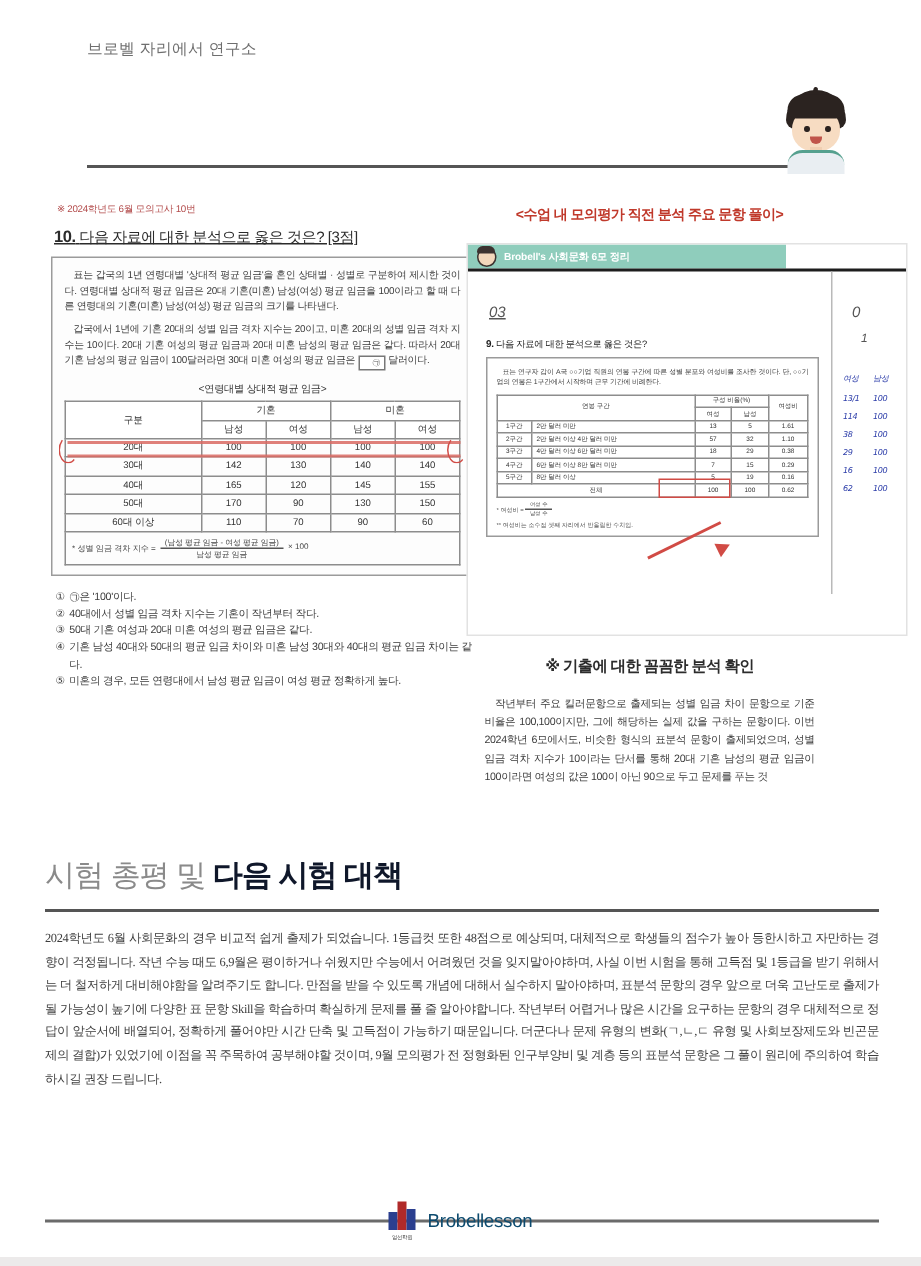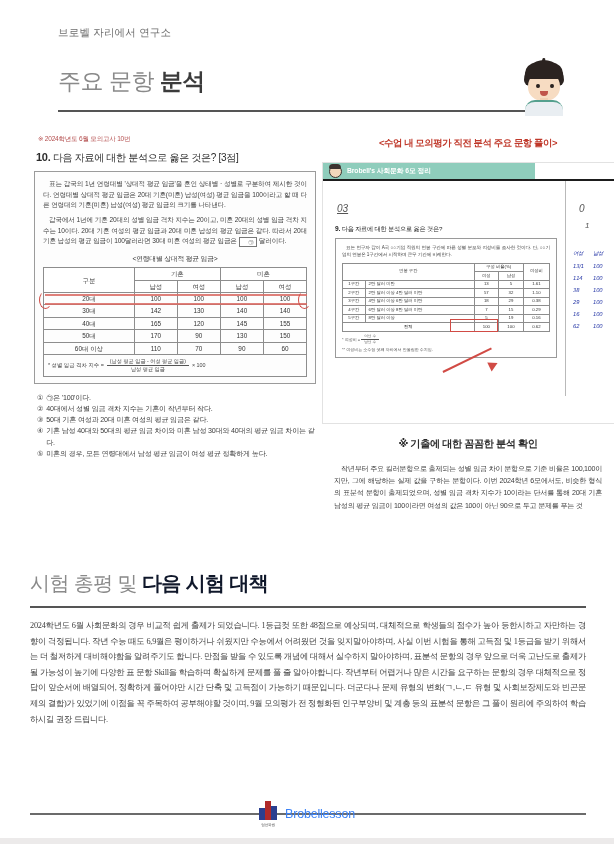--- a/index.html
+++ b/index.html
@@ -48,24 +48,24 @@
     background:#c0544a;border-radius:0 0 6px 6px;}
   .av-body{position:absolute;left:7px;top:42px;width:38px;height:14px;
     background:#e9eef2;border-radius:10px 10px 0 0;border-top:2px solid #55a08e;}
   .av-neck{position:absolute;left:22px;top:40px;width:8px;height:6px;background:#f0cfb2;}
   .av-tuft{position:absolute;left:24px;top:0px;width:3px;height:6px;background:#2b2320;
     border-radius:2px;transform:rotate(12deg);}
 
   
   .cols{position:absolute;left:0;top:135px;width:614px;height:420px;}
   .col-left{position:absolute;left:34px;top:0;width:282px;}
-  .col-right{position:absolute;left:322px;top:0;width:292px;}
+  .col-right{position:absolute;left:311px;top:0;width:244px;}
 
   .src-note{font-size:6.5px;color:#b24a4a;margin:0 0 7px 4px;letter-spacing:-.2px;}
-  .q-head{font-size:10px;color:#2b2b2b;margin:0 0 6px 2px;letter-spacing:-.3px;}
+  .q-head{font-size:10px;color:#2b2b2b;margin:0 0 6px 2px;letter-spacing:-.3px;text-decoration:underline;}
   .q-head .qn{font-weight:bold;font-size:11px;}
 
   .stim-box{
     border:1px solid #9b9b9b;padding:7px 8px 6px 8px;
     background:#fdfdfd;
   }
   .stim-p{
     font-size:6.6px;line-height:1.62;color:#3a3a3a;text-align:justify;
     margin:0 0 4px 0;text-indent:6px;letter-spacing:-.15px;
   }
@@ -180,35 +180,30 @@
   
   .footer{position:absolute;left:0;bottom:8px;width:614px;height:44px;
     display:flex;align-items:center;justify-content:center;gap:9px;}
   .logo-mark{position:relative;width:17px;height:26px;}
   .logo-mark .lb{position:absolute;bottom:7px;width:6px;background:#2b3f8f;}
   .logo-mark .lb.a{left:0;height:12px;}
   .logo-mark .lb.b{left:6px;height:19px;background:#b02a2a;}
   .logo-mark .lb.c{left:12px;height:14px;background:#2b3f8f;}
   .logo-sub{position:absolute;left:-2px;bottom:0;font-size:3.6px;color:#444;
     letter-spacing:-.2px;width:22px;text-align:center;}
-  .logo-text{font-size:12.5px;color:#3b82f6;letter-spacing:-.2px;}
+  .logo-text{font-size:12.5px;color:#0c4a6e;letter-spacing:-.2px;}
   .page-edge{position:absolute;left:0;bottom:0;width:614px;height:6px;background:#eceaea;}
 </style>
 </head>
 <body>
 
 <div class="page">
 
   <div class="brand-line">브로벨 자리에서 연구소</div>
 
-  <div class="title-row">
-    <div class="main-title">
-      <span>주요 문항 </span><b>분석</b>
-    </div>
-  </div>
   <div class="title-rule"></div>
 
   <div class="avatar">
     <div class="av-tuft"></div>
     <div class="av-hair"></div>
     <div class="av-face"></div>
     <div class="av-hair2"></div>
     <div class="av-eye l"></div>
     <div class="av-eye r"></div>
     <div class="av-mouth"></div>

